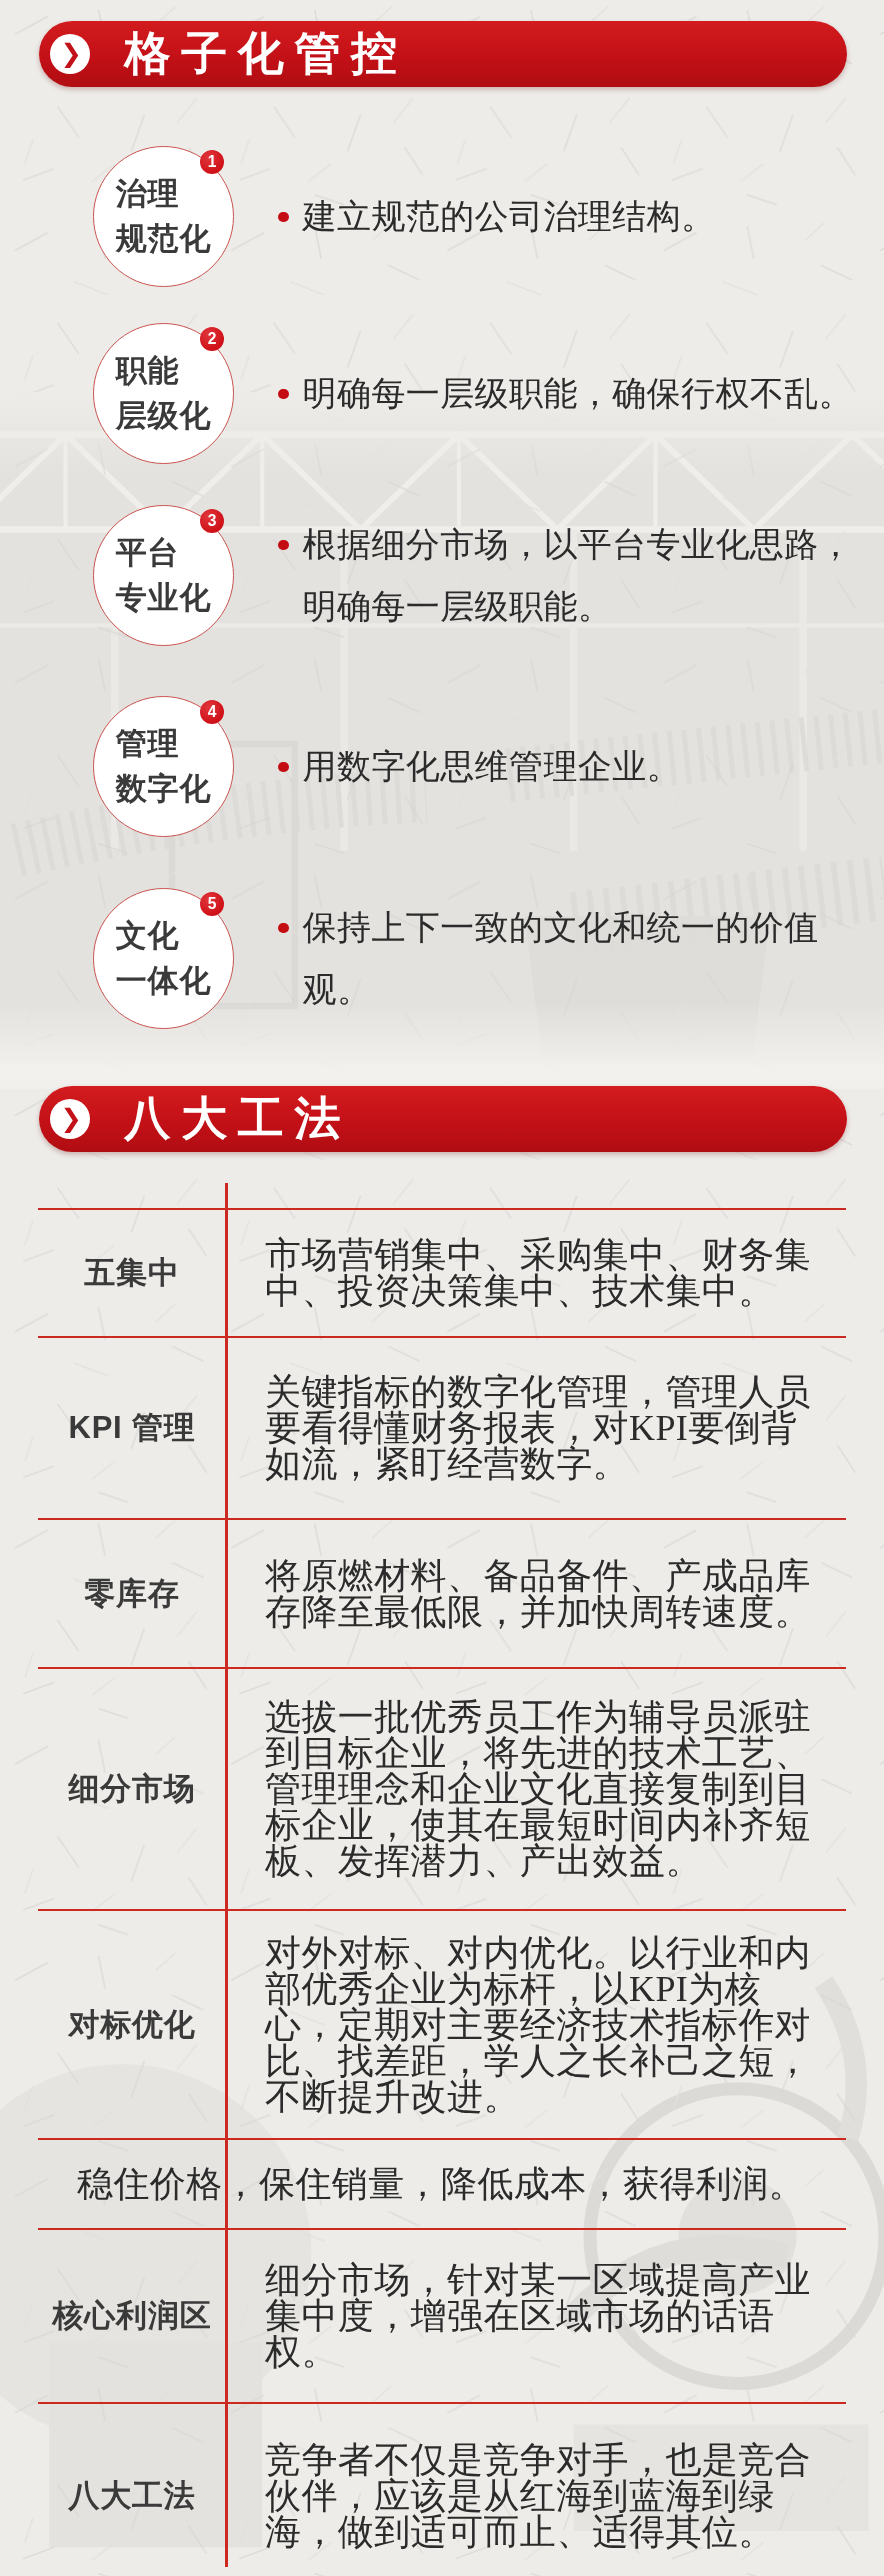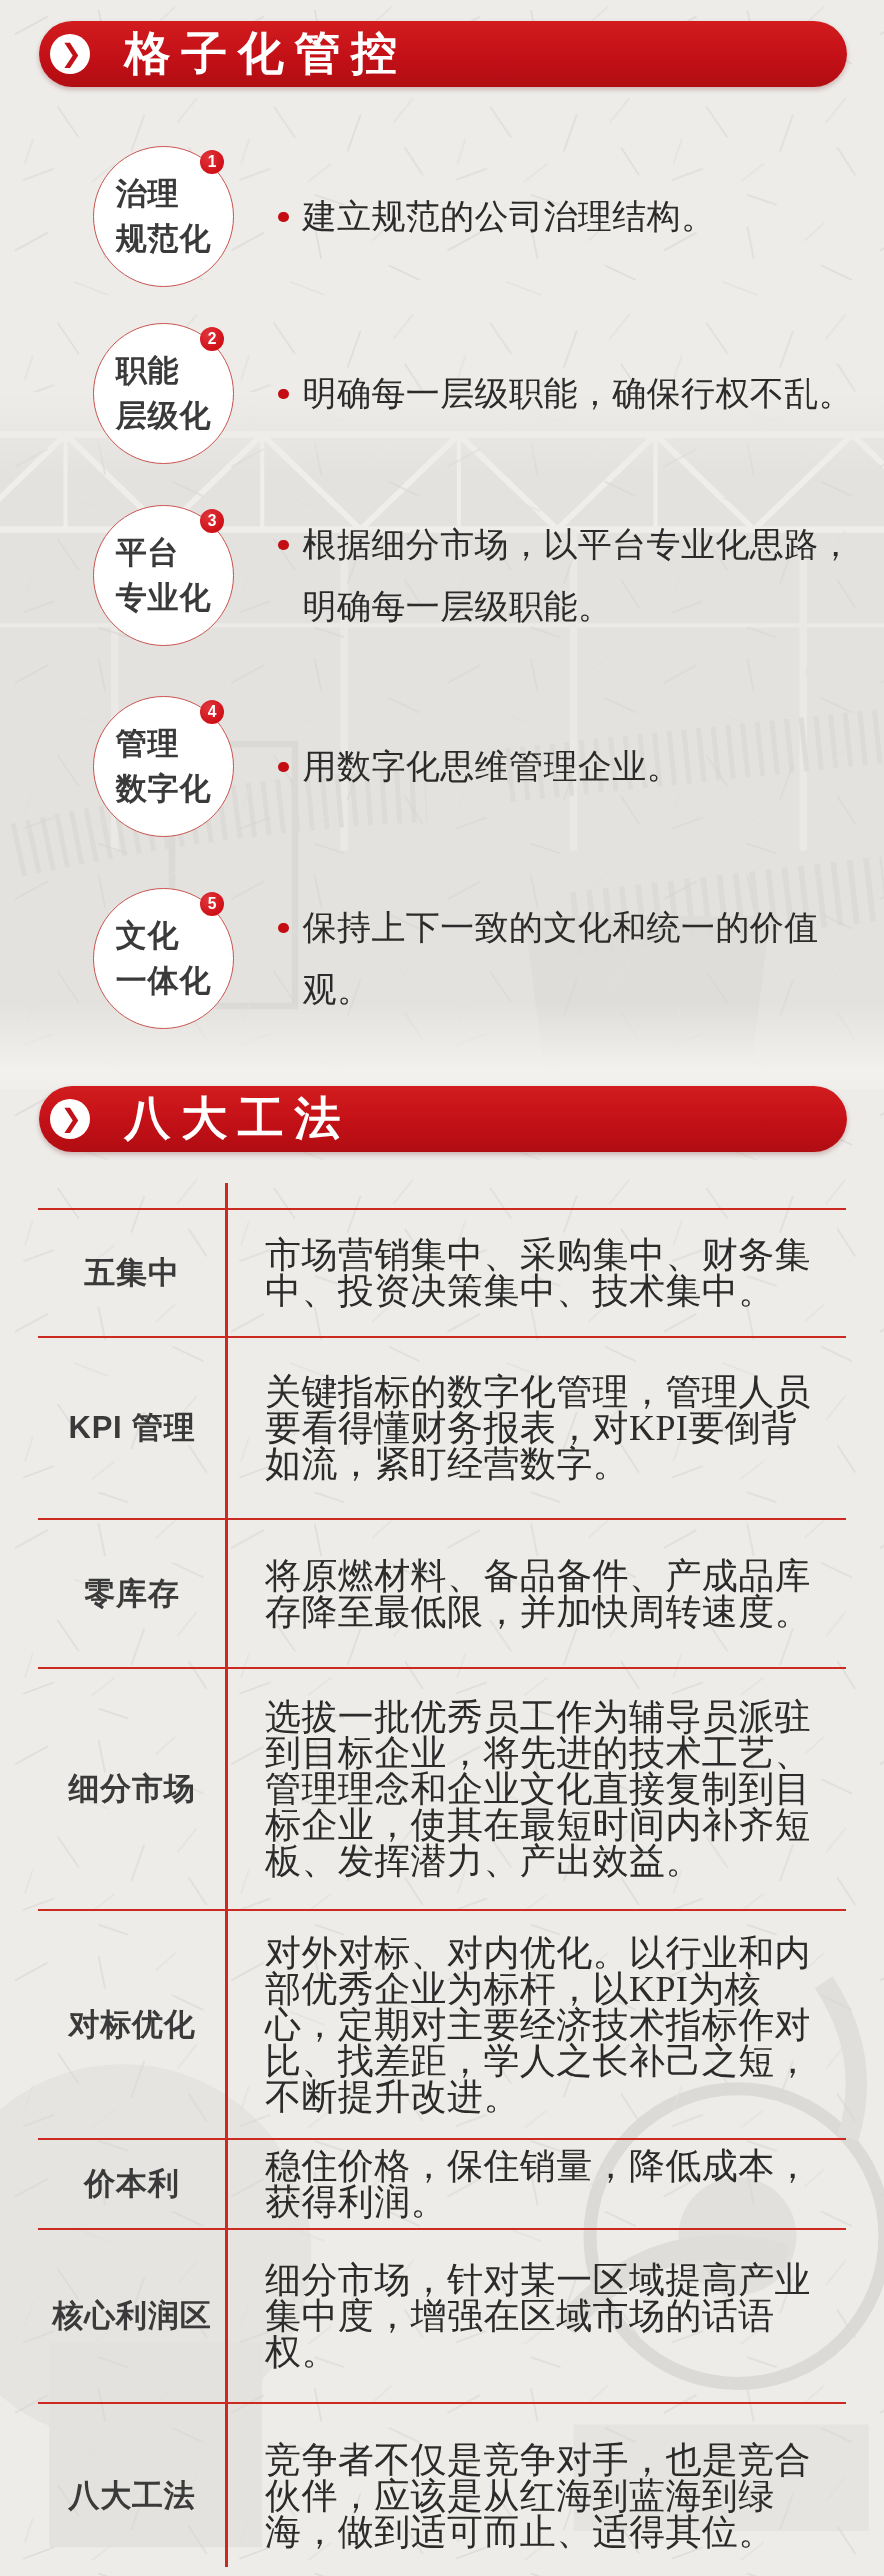--- a/index.html
+++ b/index.html
@@ -234,21 +234,20 @@
     </div>
     <div class="trow h296">
       <div class="tterm">细分市场</div>
       <div class="tdesc">选拔一批优秀员工作为辅导员派驻到目标企业，将先进的技术工艺、管理理念和企业文化直接复制到目标企业，使其在最短时间内补齐短板、发挥潜力、产出效益。</div>
     </div>
     <div class="trow h280">
       <div class="tterm">对标优化</div>
       <div class="tdesc">对外对标、对内优化。以行业和内部优秀企业为标杆，以KPI为核心，定期对主要经济技术指标作对比、找差距，学人之长补己之短，不断提升改进。</div>
     </div>
     <div class="trow h110">
-      <div class="tterm">价本利</div>
       <div class="tdesc">稳住价格，保住销量，降低成本，获得利润。</div>
     </div>
     <div class="trow h178">
       <div class="tterm">核心利润区</div>
       <div class="tdesc">细分市场，针对某一区域提高产业集中度，增强在区域市场的话语权。</div>
     </div>
     <div class="trow h230">
       <div class="tterm">八大工法</div>
       <div class="tdesc">竞争者不仅是竞争对手，也是竞合伙伴，应该是从红海到蓝海到绿海，做到适可而止、适得其位。</div>
     </div>

